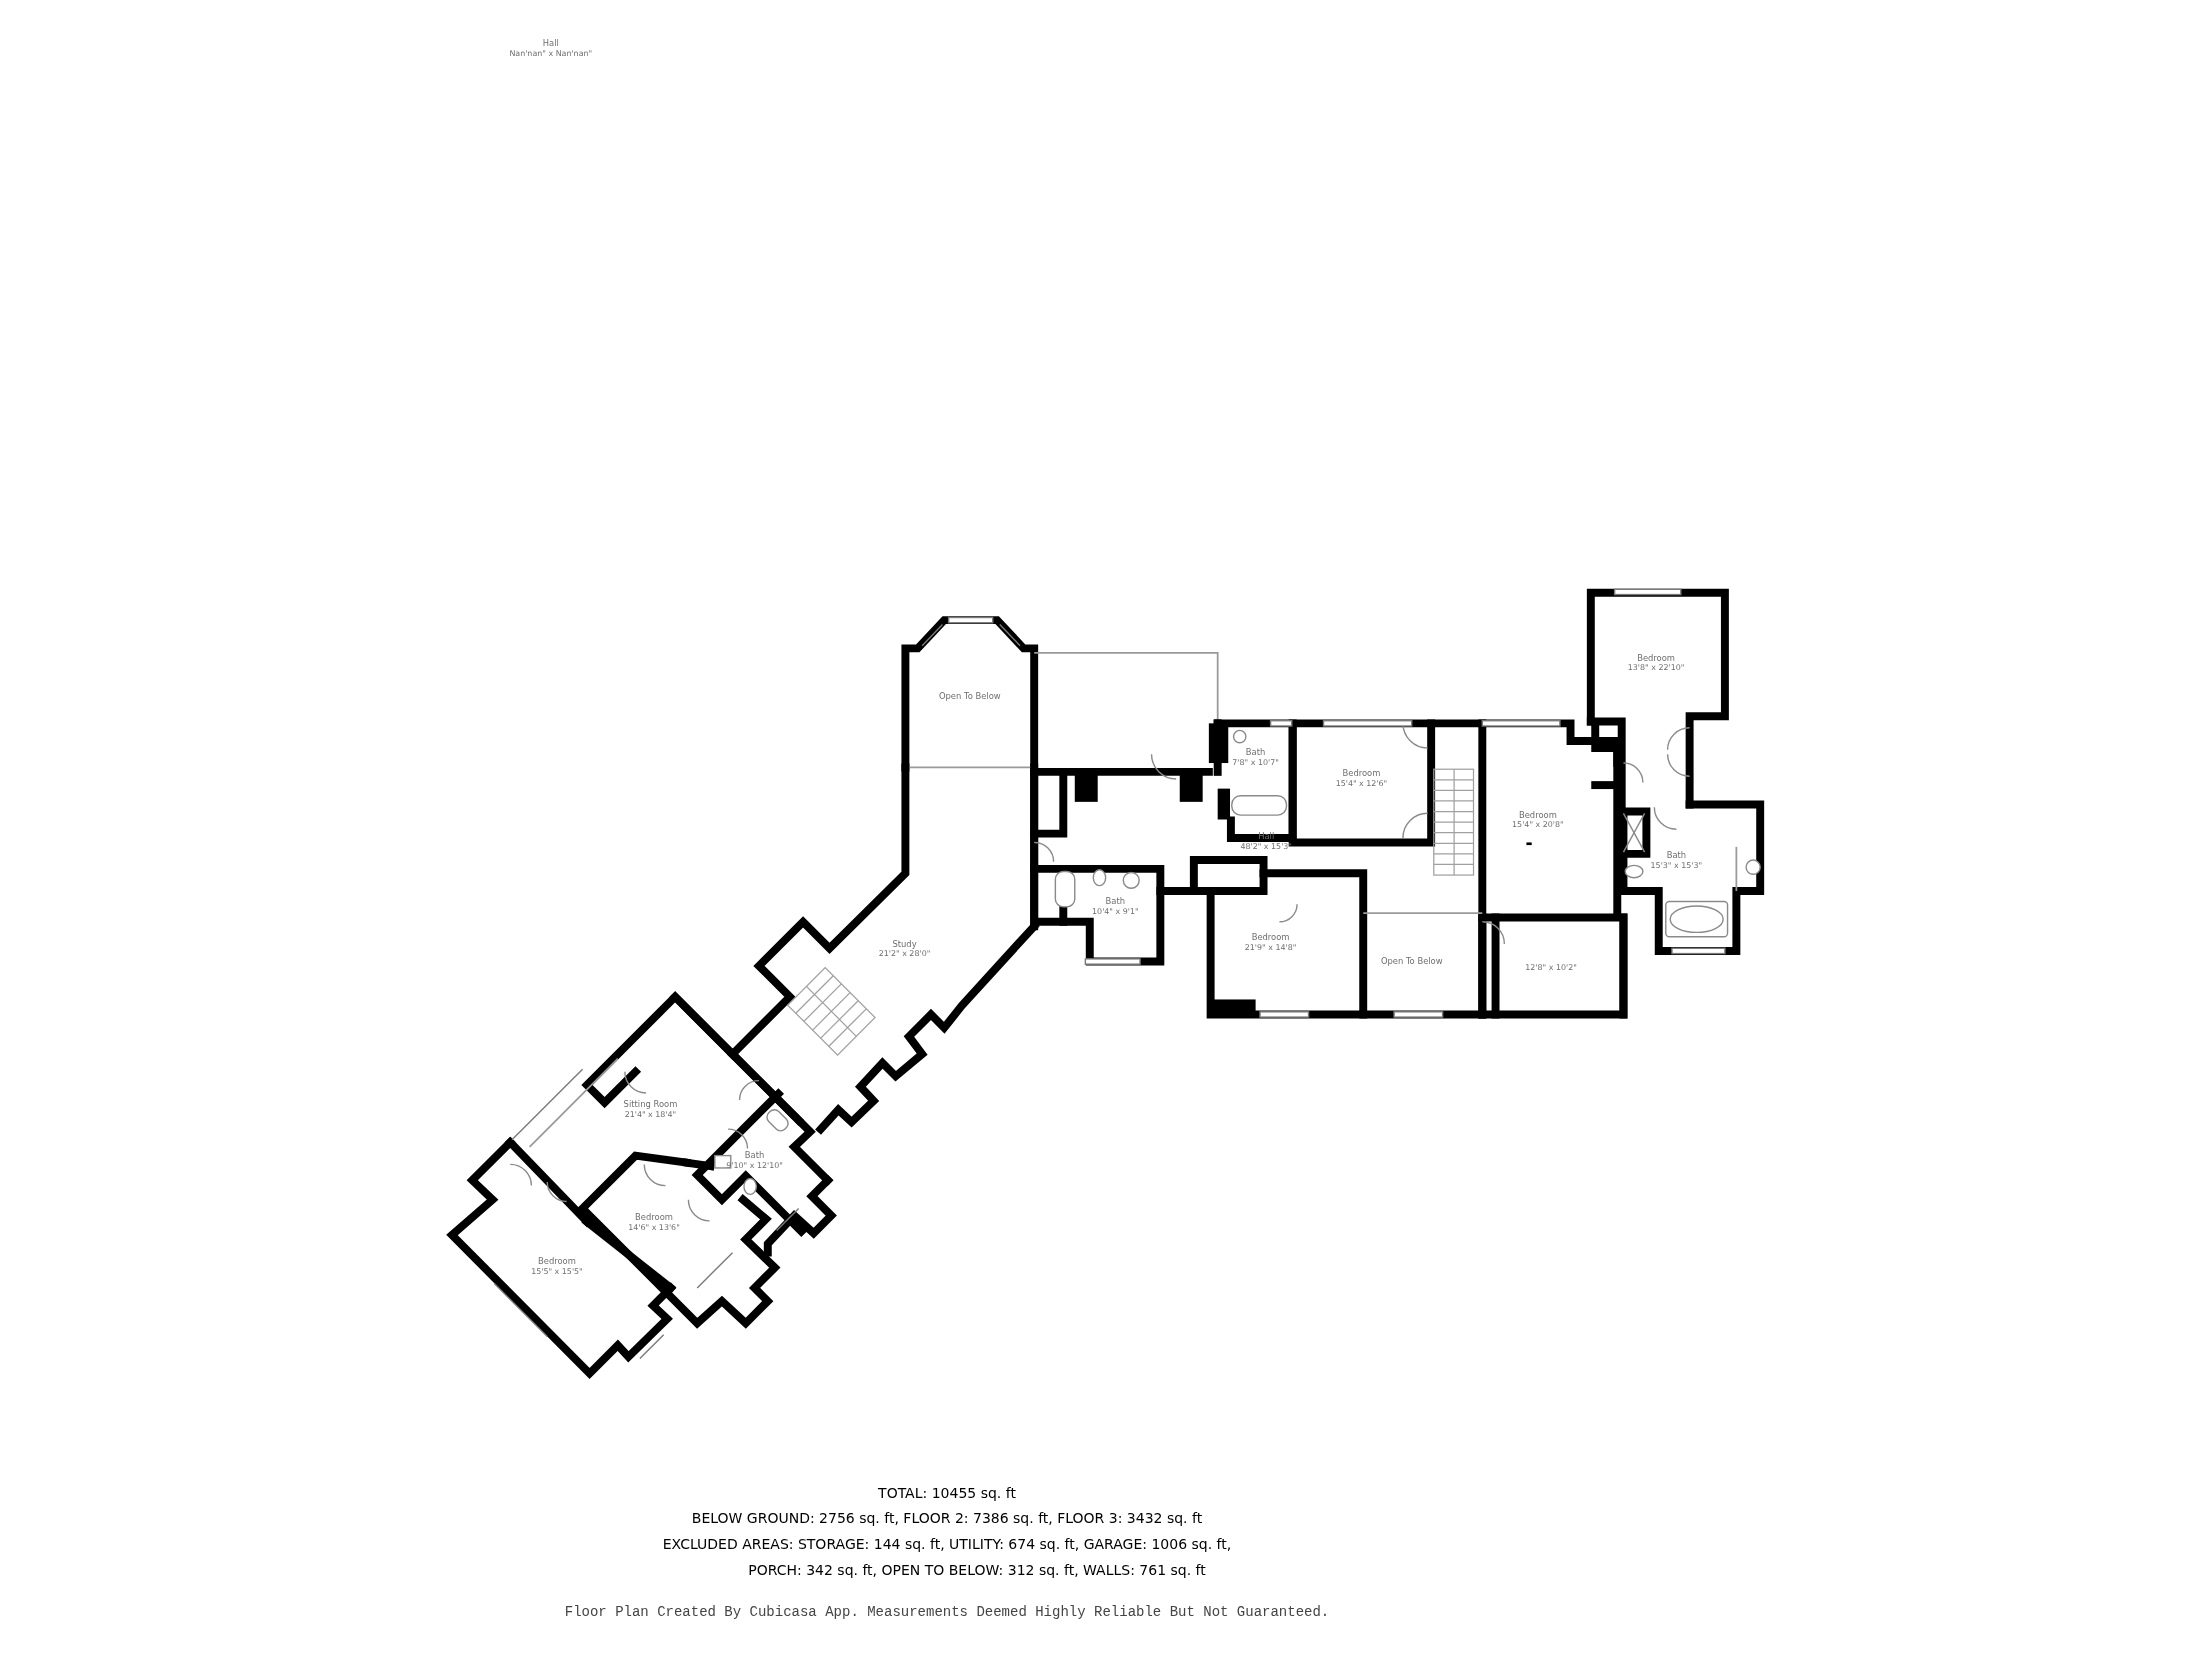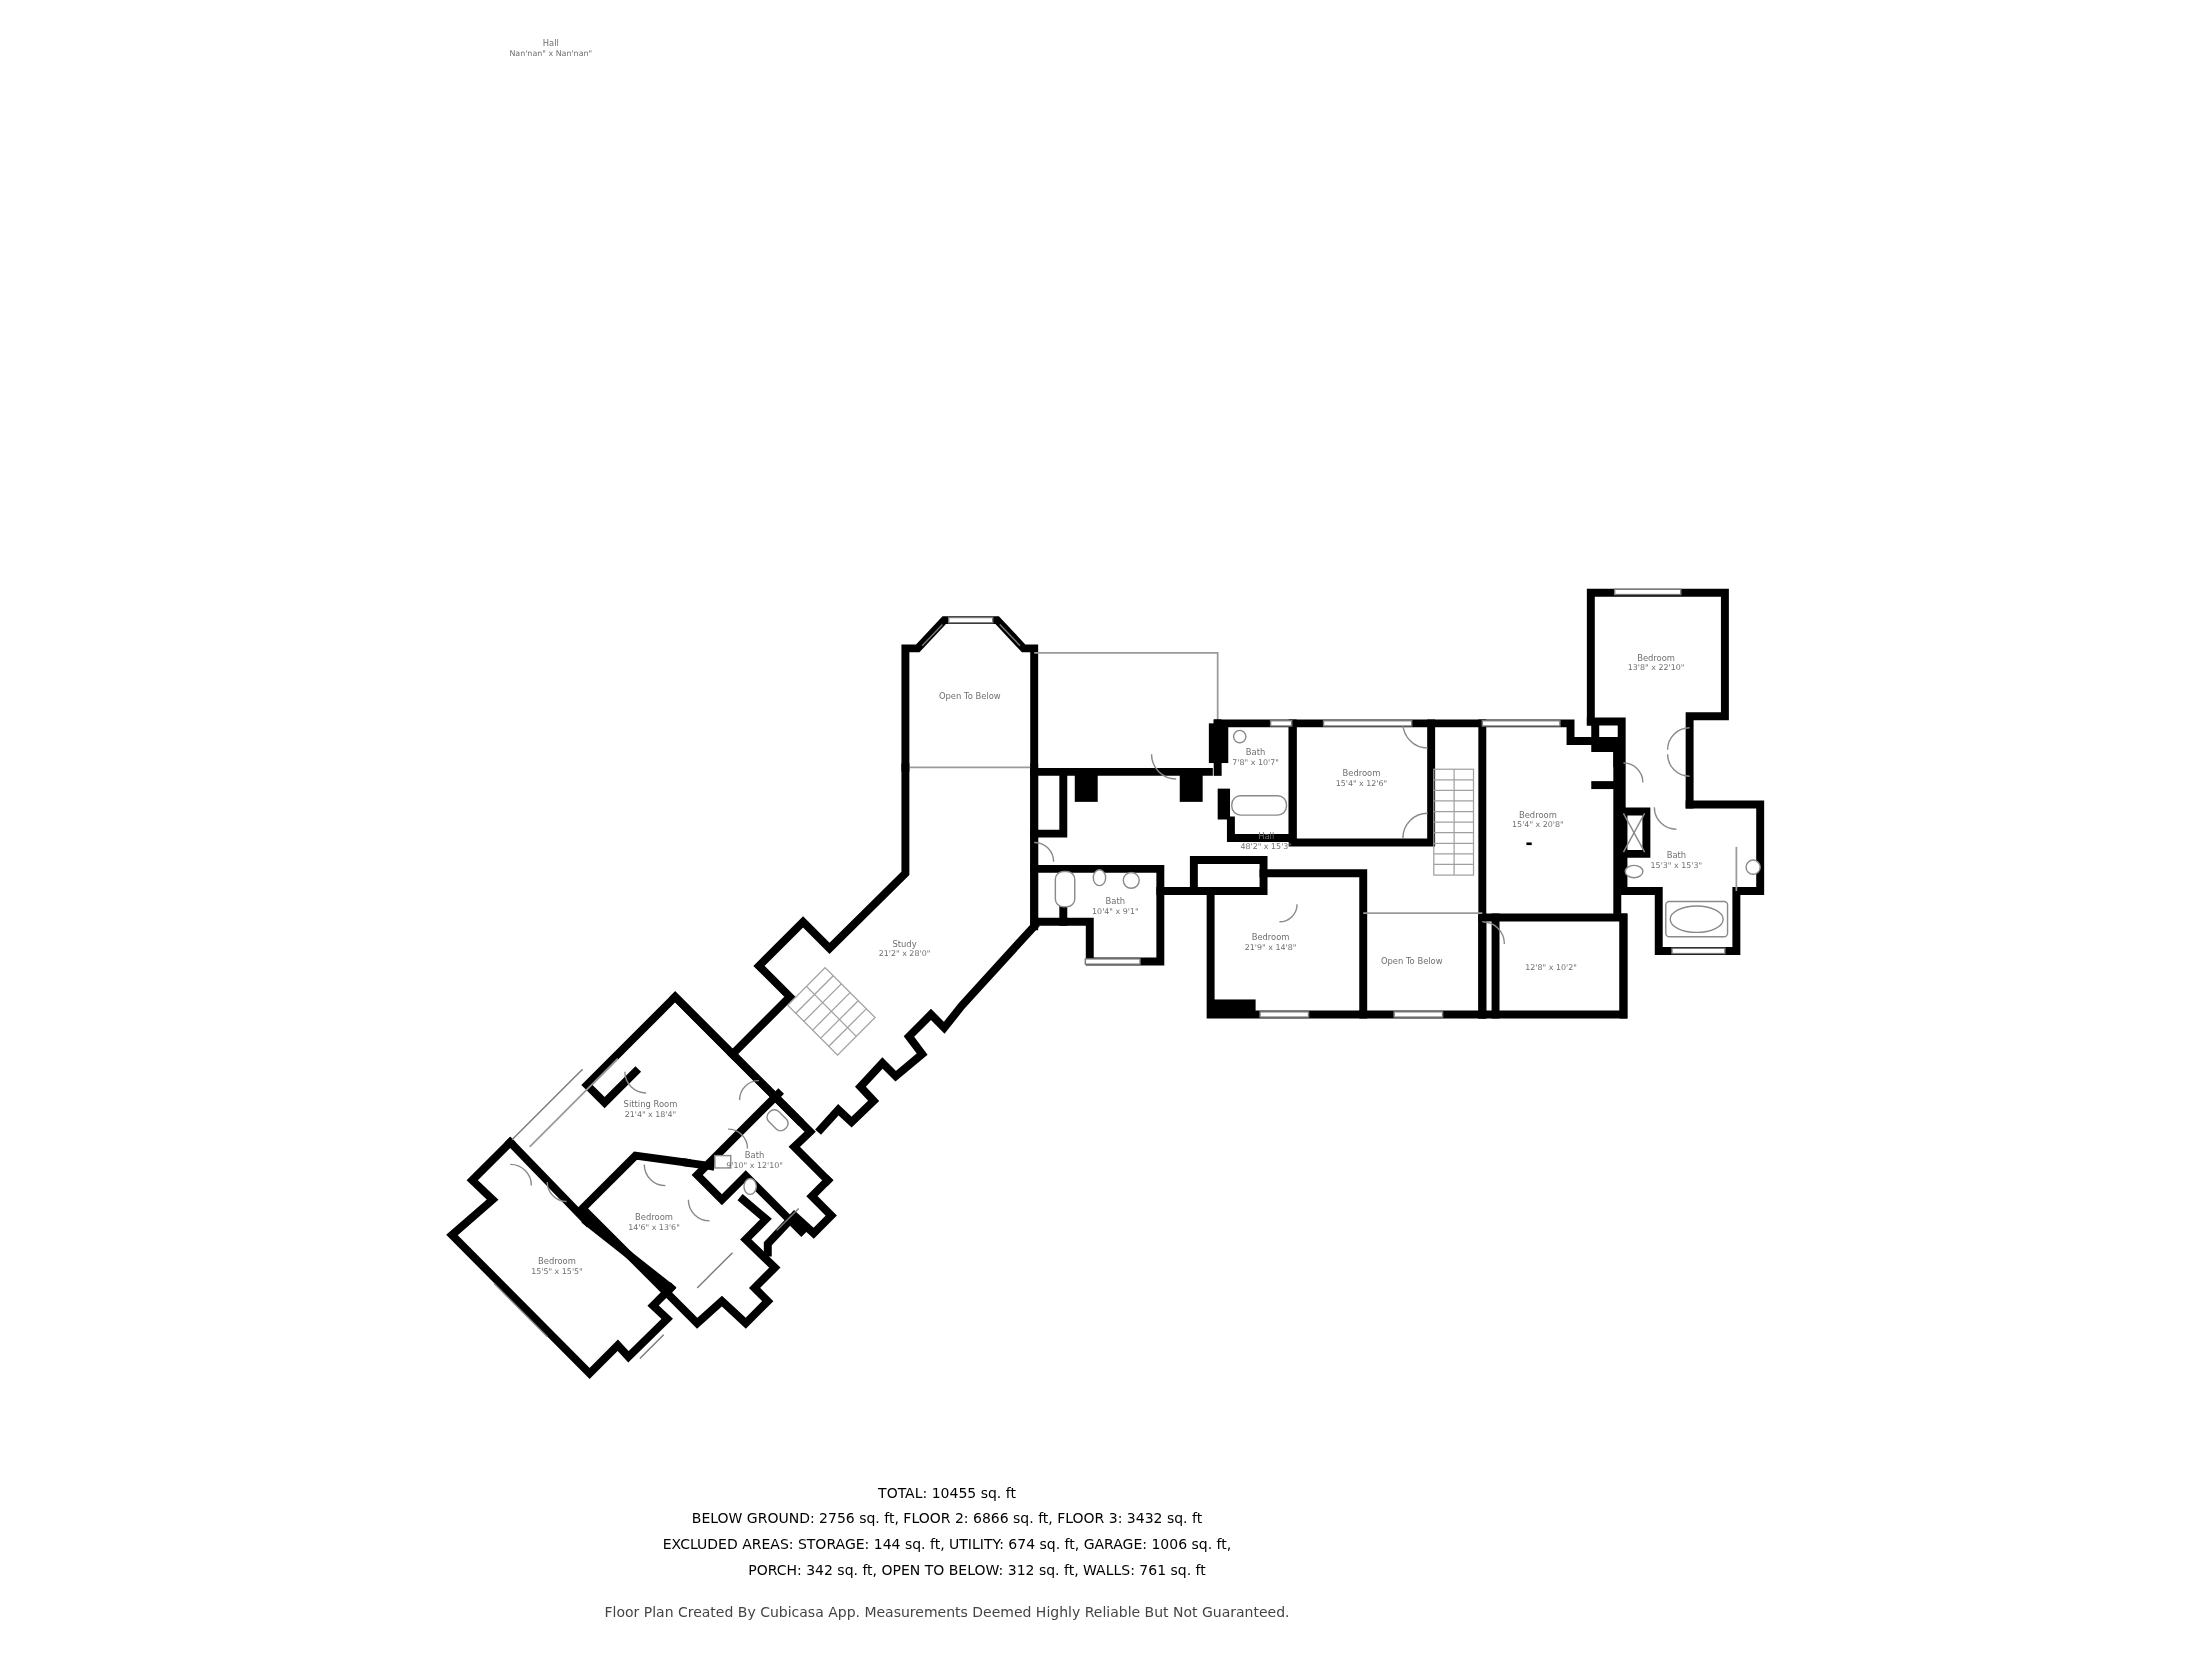--- a/index.html
+++ b/index.html
@@ -16,21 +16,21 @@
   .room-name, .room-dim { font-family: "DejaVu Sans", sans-serif; fill: #6e6e6e; text-anchor: middle; }
   .room-name { font-size: 9.5px; }
   .room-dim { font-size: 9px; }
 
   .footer { position: absolute; left: 0; width: 1894px; text-align: center; color: #000;
             font-family: "DejaVu Sans", sans-serif; }
   .f1 { top: 1485px; }
   .f2 { top: 1510px; }
   .f3 { top: 1536px; }
   .f4 { top: 1562px; padding-left: 30px; }
-  .f5 { top: 1604px; font-size: 14px !important; color: #444 !important; }
+  .f5 { top: 1604px; font-size: 14px !important; color: #444 !important; font-family: Liberation Mono, monospace; }
 </style>
 </head>
 <body>
 
 <svg id="plan" viewBox="0 0 2500 1875" xmlns="http://www.w3.org/2000/svg">
 
   <g>
     <text class="room-name" x="624" y="52">Hall</text>
     <text class="room-dim" x="624" y="64">Nan'nan" x Nan'nan"</text>
   </g>
@@ -235,17 +235,17 @@
     <text class="room-name" x="741" y="1383">Bedroom</text>
     <text class="room-dim" x="741" y="1394">14'6" x 13'6"</text>
   </g>
   <g>
     <text class="room-name" x="631" y="1433">Bedroom</text>
     <text class="room-dim" x="631" y="1444">15'5" x 15'5"</text>
   </g>
 </svg>
 
 <div class="footer total f1">TOTAL: 10455 sq. ft</div>
-<div class="footer line f2">BELOW GROUND: 2756 sq. ft, FLOOR 2: 6866 sq. ft, FLOOR 3: 3432 sq. ft</div>
+<div class="footer line f2">BELOW GROUND: 2756 sq. ft, FLOOR 2: 7386 sq. ft, FLOOR 3: 3432 sq. ft</div>
 <div class="footer line f3">EXCLUDED AREAS: STORAGE: 144 sq. ft, UTILITY: 674 sq. ft, GARAGE: 1006 sq. ft,</div>
 <div class="footer line f4">PORCH: 342 sq. ft, OPEN TO BELOW: 312 sq. ft, WALLS: 761 sq. ft</div>
 <div class="footer line f5">Floor Plan Created By Cubicasa App. Measurements Deemed Highly Reliable But Not Guaranteed.</div>
 
 
 </body></html>

